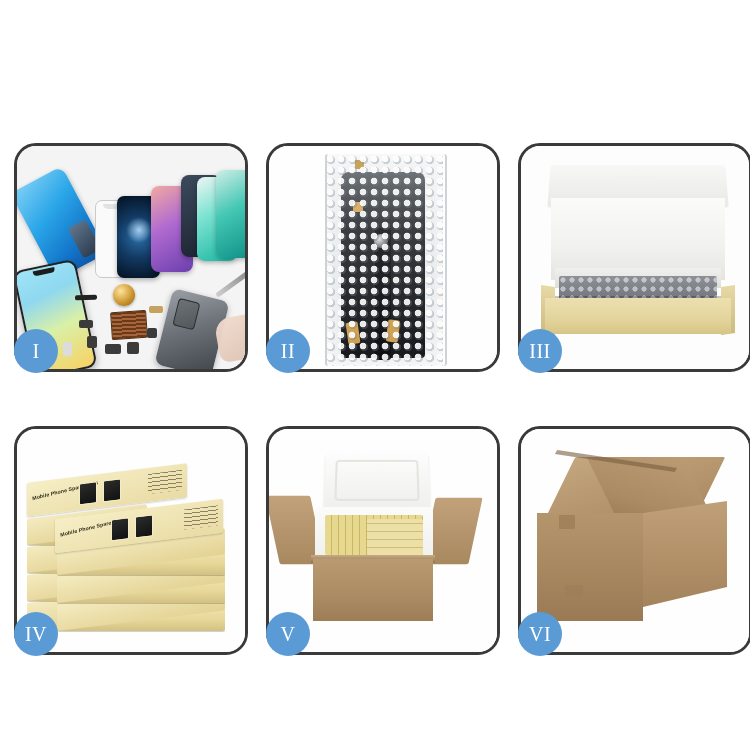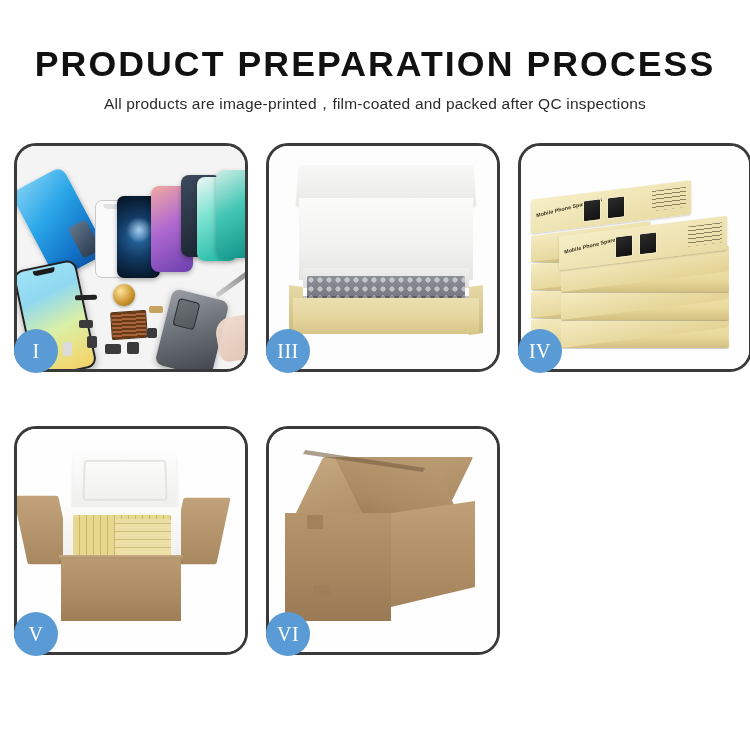--- a/index.html
+++ b/index.html
@@ -350,24 +350,20 @@
     background:rgba(120,95,65,.6);transform:skewX(-26deg) rotate(8deg);
   }
   .p6 .tapeT{position:absolute;left:38px;top:86px;width:16px;height:14px;background:#9d7f58;opacity:.85;border-radius:1px;}
   .p6 .tapeB{position:absolute;left:44px;top:156px;width:18px;height:12px;background:#9d7f58;opacity:.85;border-radius:1px;}
 </style>
 </head>
 <body>
 
 <div class="page">
 
-  <div class="header">
-    <h1 class="title">PRODUCT PREPARATION PROCESS</h1>
-    <p class="subtitle">All products are image-printed，film-coated and packed after QC inspections</p>
-  </div>
 
   <div class="grid">
 
     <div class="panel">
       <div class="panel-inner p1">
         <div class="ph blue-back"></div>
         <div class="ph glass"></div>
         <div class="ph dark"></div>
         <div class="ph purple"></div>
         <div class="ph navy"></div>
@@ -386,20 +382,39 @@
         <div class="ph sp" style="left:132px;top:160px;width:14px;height:7px;background:#c6a25e;"></div>
         <div class="ph sp" style="left:46px;top:196px;width:9px;height:14px;background:#dcdcdc;"></div>
         <div class="ph tweez"></div>
         <div class="ph hand"></div>
       </div>
       <div class="badge">
         <span>I</span>
       </div>
     </div>
 
+    <div class="panel">
+      <div class="panel-inner p2">
+        <div class="bag">
+          <div class="part">
+            <div class="flex"></div>
+            <div class="cam"></div>
+          </div>
+          <div class="tapeA"></div>
+          <div class="tapeB"></div>
+          <div class="tapeC"></div>
+          <div class="tapeD"></div>
+          <div class="bubbles"></div>
+          <div class="bagedge"></div>
+        </div>
+      </div>
+      <div class="badge">
+        <span>II</span>
+      </div>
+    </div>
 
     <div class="panel">
       <div class="panel-inner p3">
         <div class="lidback"></div>
         <div class="foamwall"></div>
         <div class="foamtop"></div>
         <div class="bubblefill"></div>
         <div class="shadowline"></div>
         <div class="boxflapL"></div>
         <div class="boxflapR"></div>

